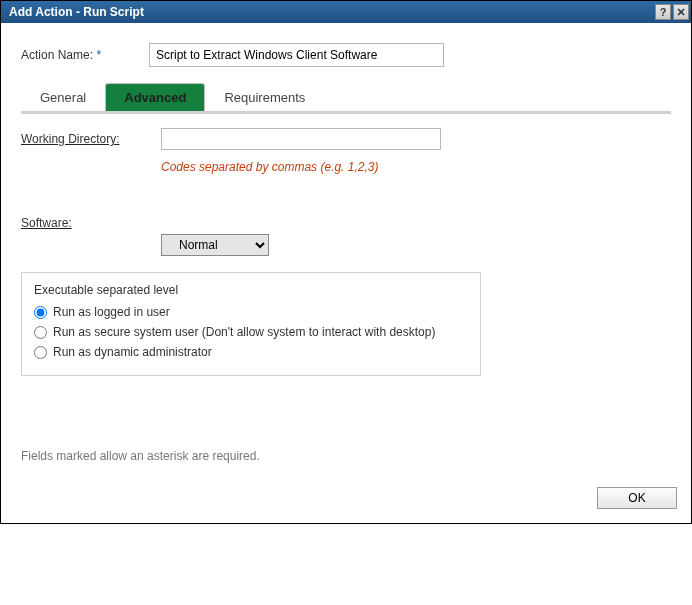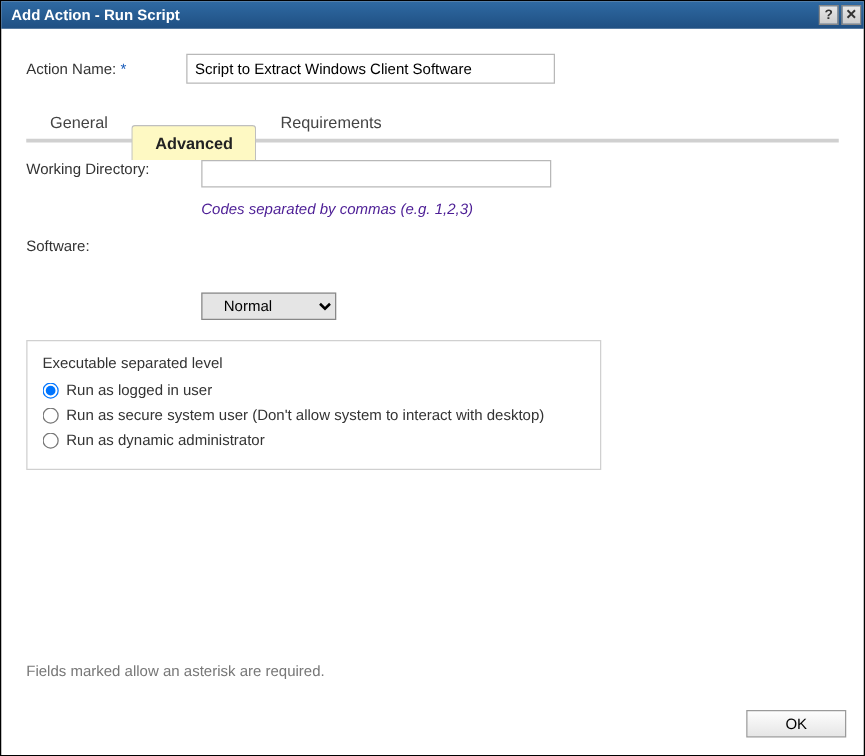--- a/index.html
+++ b/index.html
@@ -6,21 +6,21 @@
   body {
     margin: 0;
     padding: 0;
     font-family: Arial, Helvetica, sans-serif;
     font-size: 12px;
     background: #fff;
     color: #222;
   }
   .window {
     width: 692px;
-    height: 605px;
+    height: 524px;
     border: 1px solid #000;
     display: flex;
     flex-direction: column;
     position: relative;
   }
   .titlebar {
     background: linear-gradient(to bottom, #2f6aa3, #1f4f82);
     color: #fff;
     height: 22px;
     display: flex;
@@ -85,52 +85,53 @@
     padding: 6px 18px;
     font-size: 13px;
     color: #444;
     cursor: pointer;
     border: 1px solid transparent;
     border-bottom: none;
     margin-right: 0;
     background: transparent;
   }
   .tab.active {
-    background: #fef9c3;
+    background: #15803d;
     border: 1px solid #bfbfbf;
     border-bottom: none;
     font-weight: bold;
     color: #222;
     border-radius: 3px 3px 0 0;
     position: relative;
-    top: 17px;
+    top: 0;
   }
   .form-area { }
   .form-row {
     display: flex;
-    align-items: flex-start;
+    align-items: center;
     margin-bottom: 10px;
+    text-decoration: underline;
   }
   .form-label {
     width: 140px;
     font-size: 12px;
     color: #333;
   }
   .text-input {
     width: 280px;
     height: 22px;
     border: 1px solid #b8b8b8;
     padding: 2px 6px;
     font-size: 12px;
   }
   .hint {
     margin-left: 140px;
     font-style: italic;
     font-size: 12px;
-    color: #4c1d95;
+    color: #c2410c;
     margin-bottom: 16px;
   }
   .select-wrap {
     display: inline-block;
     position: relative;
   }
   select.priority {
     width: 108px;
     height: 22px;
     border: 1px solid #888;

